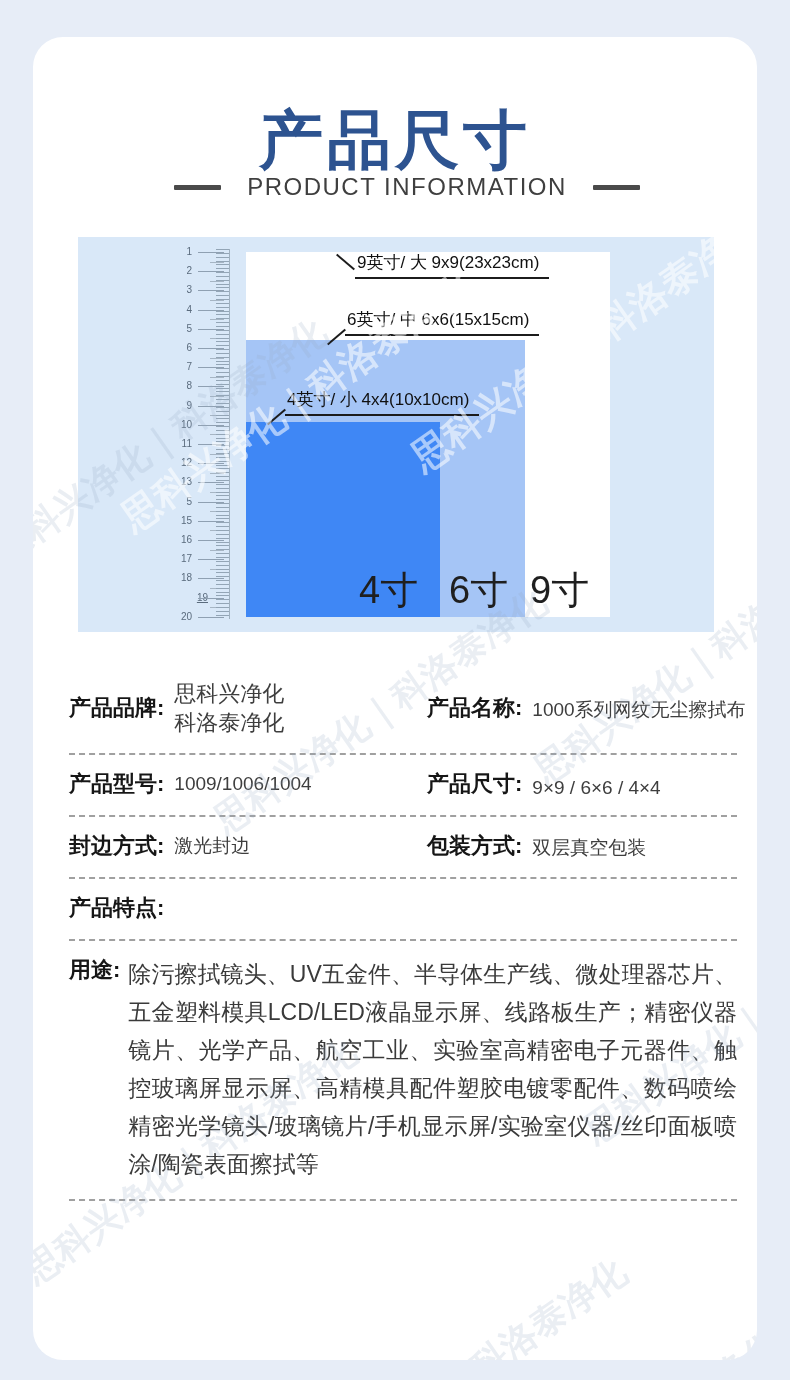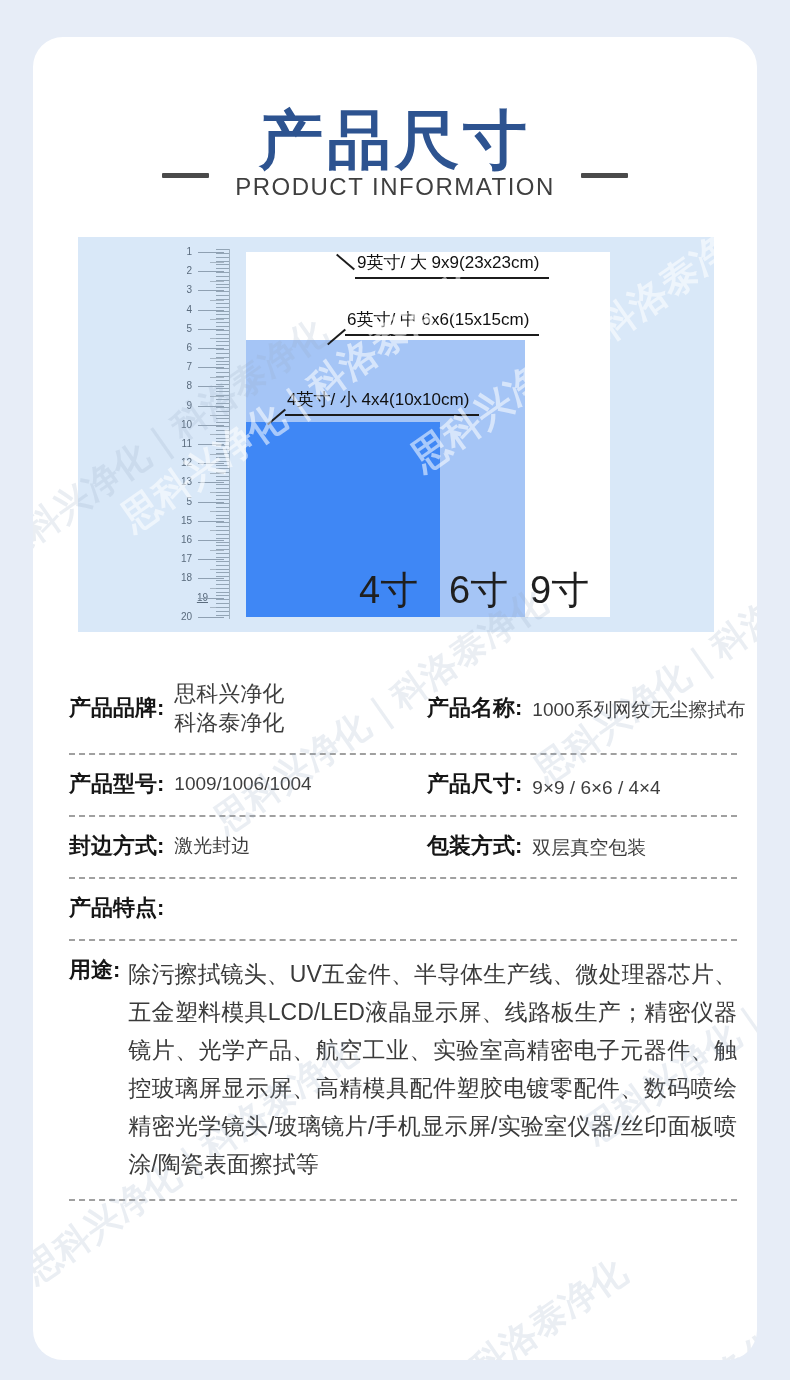--- a/index.html
+++ b/index.html
@@ -11,22 +11,22 @@
   .card{
     position:absolute;left:33px;top:37px;width:724px;height:1323px;
     background:#ffffff;border-radius:30px;overflow:hidden;
   }
   
   .page-title{
     position:absolute;top:60px;left:0;width:100%;text-align:center;
     font-size:64px;font-weight:800;letter-spacing:4px;color:#2d5390;
   }
   .subtitle-row{
-    position:absolute;top:136px;left:0;width:100%;
-    display:flex;justify-content:center;gap:26px;
+    position:absolute;top:136px;left:12px;width:100%;
+    display:flex;align-items:center;justify-content:center;gap:26px;
   }
   .subtitle-dash{width:47px;height:5px;background:#4a4a4a;border-radius:1px;}
   .subtitle-text{font-size:24px;color:#3f3f3f;letter-spacing:1.5px;}
   
   .panel{
     position:absolute;left:45px;top:200px;width:636px;height:395px;
     background:#d9e8f8;overflow:hidden;
   }
   .ruler-num{position:absolute;width:22px;text-align:right;font-size:10px;color:#5a6b7d;}
   .ruler-major{position:absolute;height:1px;background:#8fa0b2;}

